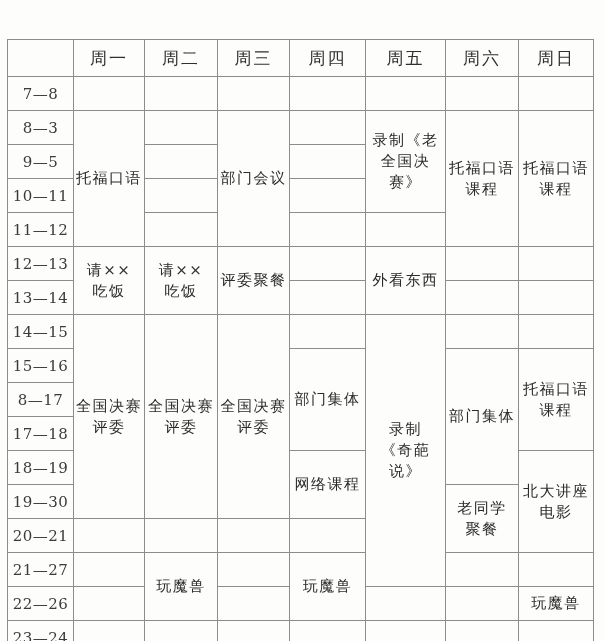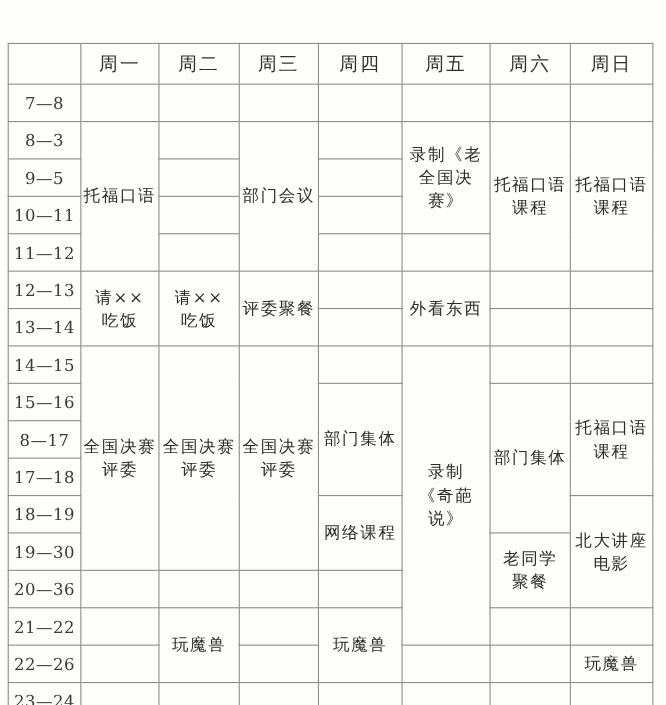--- a/index.html
+++ b/index.html
@@ -180,28 +180,28 @@
           <td class="cell" rowspan="2">网络课程</td>
           <td class="cell" rowspan="3">北大讲座
 电影</td>
         </tr>
         <tr>
           <td class="time">19—30</td>
           <td class="cell" rowspan="2">老同学
 聚餐</td>
         </tr>
         <tr>
-          <td class="time">20—36</td>
-          <td class="cell"></td>
-          <td class="cell"></td>
-          <td class="cell"></td>
-          <td class="cell"></td>
-        </tr>
-        <tr>
-          <td class="time">21—22</td>
+          <td class="time">20—21</td>
+          <td class="cell"></td>
+          <td class="cell"></td>
+          <td class="cell"></td>
+          <td class="cell"></td>
+        </tr>
+        <tr>
+          <td class="time">21—27</td>
           <td class="cell"></td>
           <td class="cell" rowspan="2">玩魔兽</td>
           <td class="cell"></td>
           <td class="cell" rowspan="2">玩魔兽</td>
           <td class="cell"></td>
           <td class="cell"></td>
         </tr>
         <tr>
           <td class="time">22—26</td>
           <td class="cell"></td>

